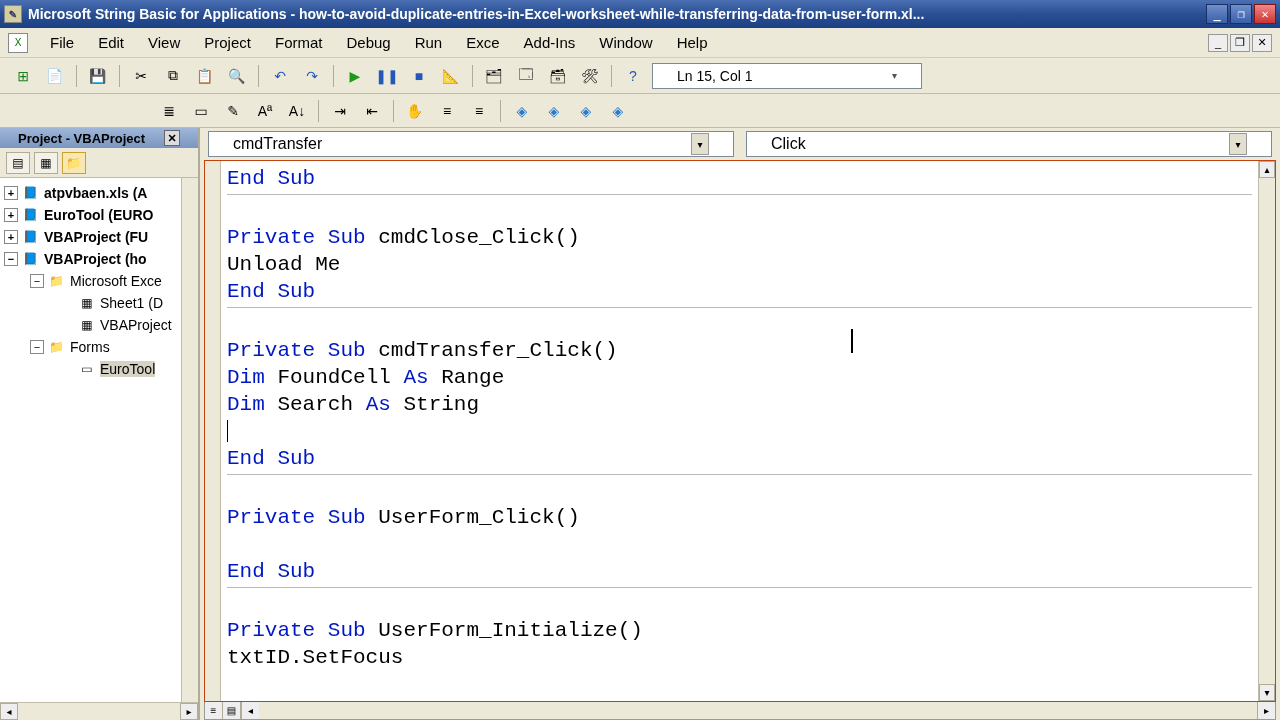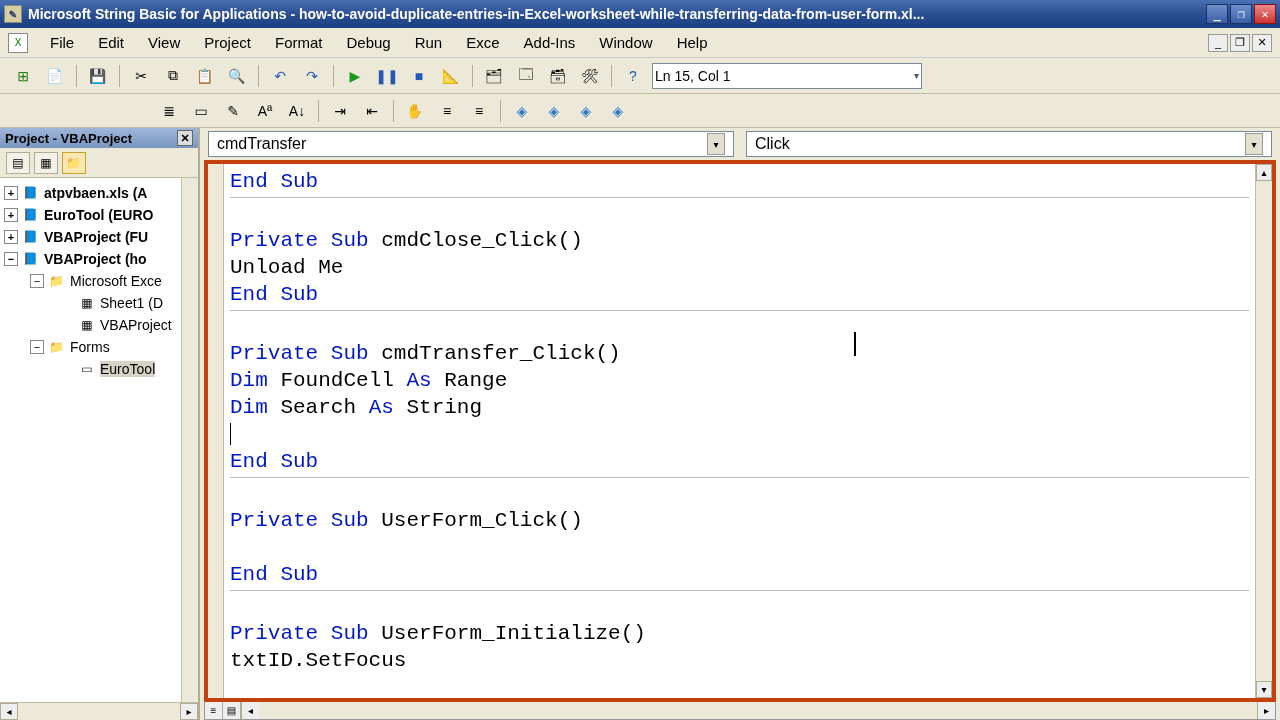--- a/index.html
+++ b/index.html
@@ -72,42 +72,42 @@
   }
   .tb-btn {
     width: 26px; height: 26px;
     display:flex;align-items:center;justify-content:center;
     border:1px solid transparent;
     font-size:14px;
   }
   .tb-sep { width:1px;height:22px;background:#b0ac98;margin:0 2px;}
   .tb-dropdown {
     height:26px;background:#fff;border:1px solid #7a8a99;
-    padding:0 2px;display:flex;align-items:center;
+    padding:0 24px;display:flex;align-items:center;
     font-size:14px;min-width:270px;
   }
   .tb-dropdown .dd-arrow{margin-left:auto;font-size:10px;color:#555;}
   
   .toolbar2 { height:34px; }
   
   .main {
     display:flex;
     height: calc(720px - 28px - 30px - 36px - 34px);
   }
   
   .project-pane {
     width: 200px;
     background:#ece9d8;
     border-right:2px solid #b0ac98;
     display:flex;flex-direction:column;
   }
   .pane-title {
     background: linear-gradient(to bottom,#9fb6d8,#7a96c0);
     color:#000;font-weight:bold;font-size:13px;
-    padding:2px 5px;
+    padding:2px 18px;
     display:flex;align-items:center;
   }
   .pane-title .x{margin-left:auto;width:16px;height:16px;border:1px solid #666;background:#ddd;display:flex;align-items:center;justify-content:center;font-size:11px;}
   .pane-tbar{height:30px;display:flex;align-items:center;gap:4px;padding:0 6px;border-bottom:1px solid #c0bca8;}
   .pane-tbar .pbtn{width:24px;height:22px;border:1px solid #b0ac98;background:#f4f2e8;display:flex;align-items:center;justify-content:center;font-size:12px;}
   .pane-tbar .pbtn.sel{background:#f8e8b0;border-color:#c8a030;}
   .tree {
     flex:1;background:#fff;overflow:hidden;
     font-size:14px;padding:4px 0;
     position:relative;
@@ -118,23 +118,23 @@
   .tree-row .ticon{width:18px;height:16px;margin-right:4px;display:flex;align-items:center;justify-content:center;font-size:12px;}
   .tree-row.bold{font-weight:bold;}
   .tree-row.sel .label{background:#d6d2c4;}
   .sb-v{position:absolute;right:0;top:0;bottom:0;width:17px;background:#ece9d8;border-left:1px solid #c0bca8;}
   .proj-hscroll{height:18px;background:#ece9d8;border-top:1px solid #c0bca8;display:flex;}
   .proj-hscroll .arrow{width:18px;display:flex;align-items:center;justify-content:center;font-size:10px;border:1px solid #b0ac98;background:#eee;}
   .proj-hscroll .track{flex:1;}
   
   .code-area{flex:1;display:flex;flex-direction:column;background:#ece9d8;}
   .code-drops{height:32px;display:flex;gap:12px;padding:3px 8px;align-items:center;}
-  .code-drops .cd{flex:1;height:26px;background:#fff;border:1px solid #7a8a99;display:flex;align-items:center;padding:0 8px;font-size:16px;}
+  .code-drops .cd{flex:1;height:26px;background:#fff;border:1px solid #7a8a99;display:flex;align-items:center;padding:0 24px;font-size:16px;}
   .code-drops .cd .dd-arrow{margin-left:auto;width:18px;height:22px;background:#e4e0d0;border:1px solid #999;display:flex;align-items:center;justify-content:center;font-size:10px;}
-  .code-wrap{flex:1;display:flex;background:#fff;border:4px solid #c2410c;margin:0 4px 0 4px;position:relative;}
+  .code-wrap{flex:1;display:flex;background:#fff;border:1px solid #c2410c;margin:0 4px 0 4px;position:relative;}
   .gutter{width:16px;background:#ece9d8;border-right:1px solid #c0bca8;}
   .code{
     flex:1;
     font-family:"Courier New",monospace;
     font-size:21px;
     line-height:27px;
     padding:4px 6px;
     white-space:pre;
     color:#000;
     overflow:hidden;

